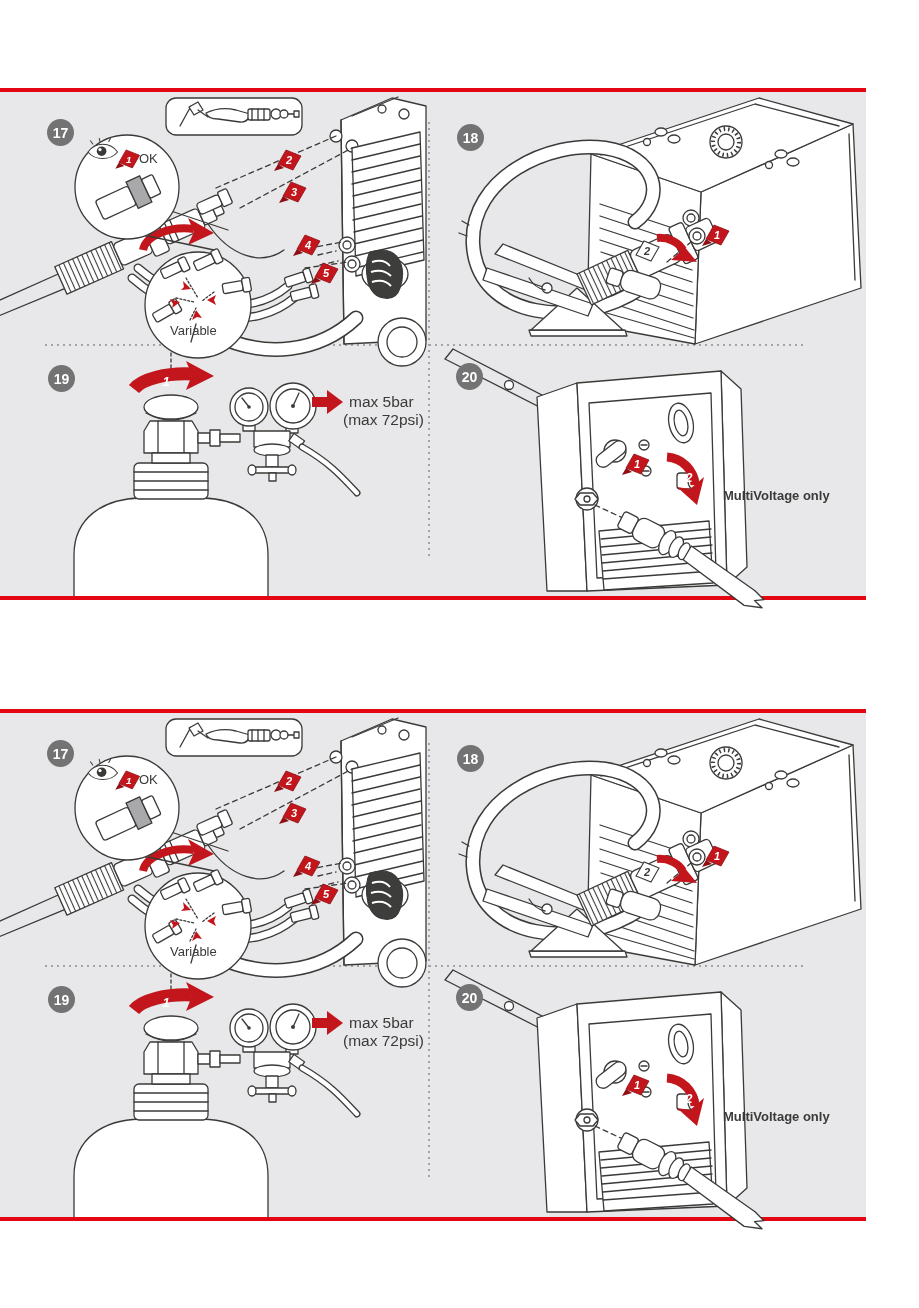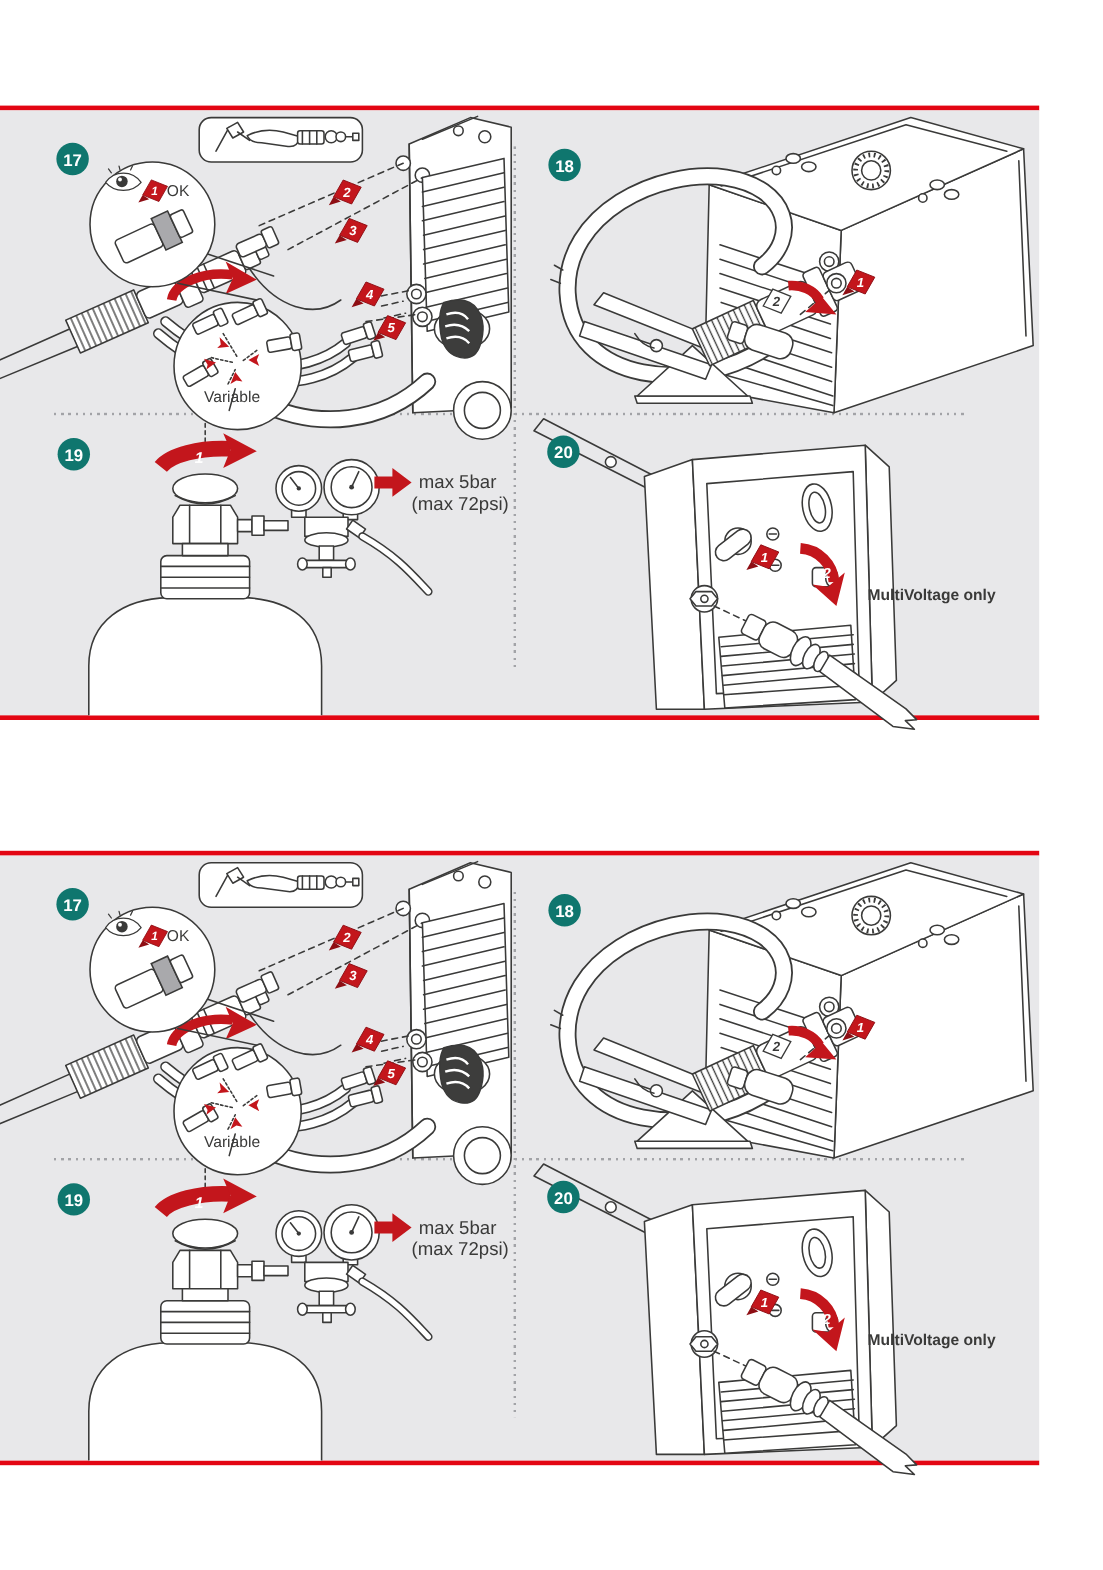--- a/index.html
+++ b/index.html
@@ -16,21 +16,21 @@
   .vdiv{position:absolute;left:428px;top:30px;width:2px;height:438px;
     background-image:repeating-linear-gradient(to bottom,#a2a3a7 0 2px,transparent 2px 6px);}
   .hdiv{position:absolute;left:45px;top:252px;width:760px;height:2px;
     background-image:repeating-linear-gradient(to right,#a2a3a7 0 2px,transparent 2px 6px);}
   .quad{position:absolute;overflow:visible;}
   .q17{left:0;top:0;width:430px;height:253px;}
   .q18{left:429px;top:0;width:437px;height:253px;}
   .q19{left:0;top:253px;width:430px;height:251px;}
   .q20{left:429px;top:253px;width:437px;height:251px;}
   .quad svg{position:absolute;left:0;top:0;overflow:visible;}
-  .badge{position:absolute;width:27px;height:27px;border-radius:50%;background:#0f766e;
+  .badge{position:absolute;width:27px;height:27px;border-radius:50%;background:#737373;
     color:#fff;font-weight:bold;font-size:14px;display:flex;align-items:center;
     justify-content:center;z-index:5;}
   
   .ln{fill:none;stroke:#3a3a39;stroke-width:1.3;stroke-linejoin:round;stroke-linecap:round;}
   .wh{fill:#ffffff;stroke:#3a3a39;stroke-width:1.3;stroke-linejoin:round;}
   .dash{stroke-dasharray:5 4;}
   .red{fill:#c3161c;stroke:none;}
   .redln{stroke:#c3161c;fill:none;}
   .hoseO{stroke:#3a3a39;stroke-width:9;fill:none;stroke-linecap:round;}
   .hoseI{stroke:#ffffff;stroke-width:6.3;fill:none;stroke-linecap:round;}

